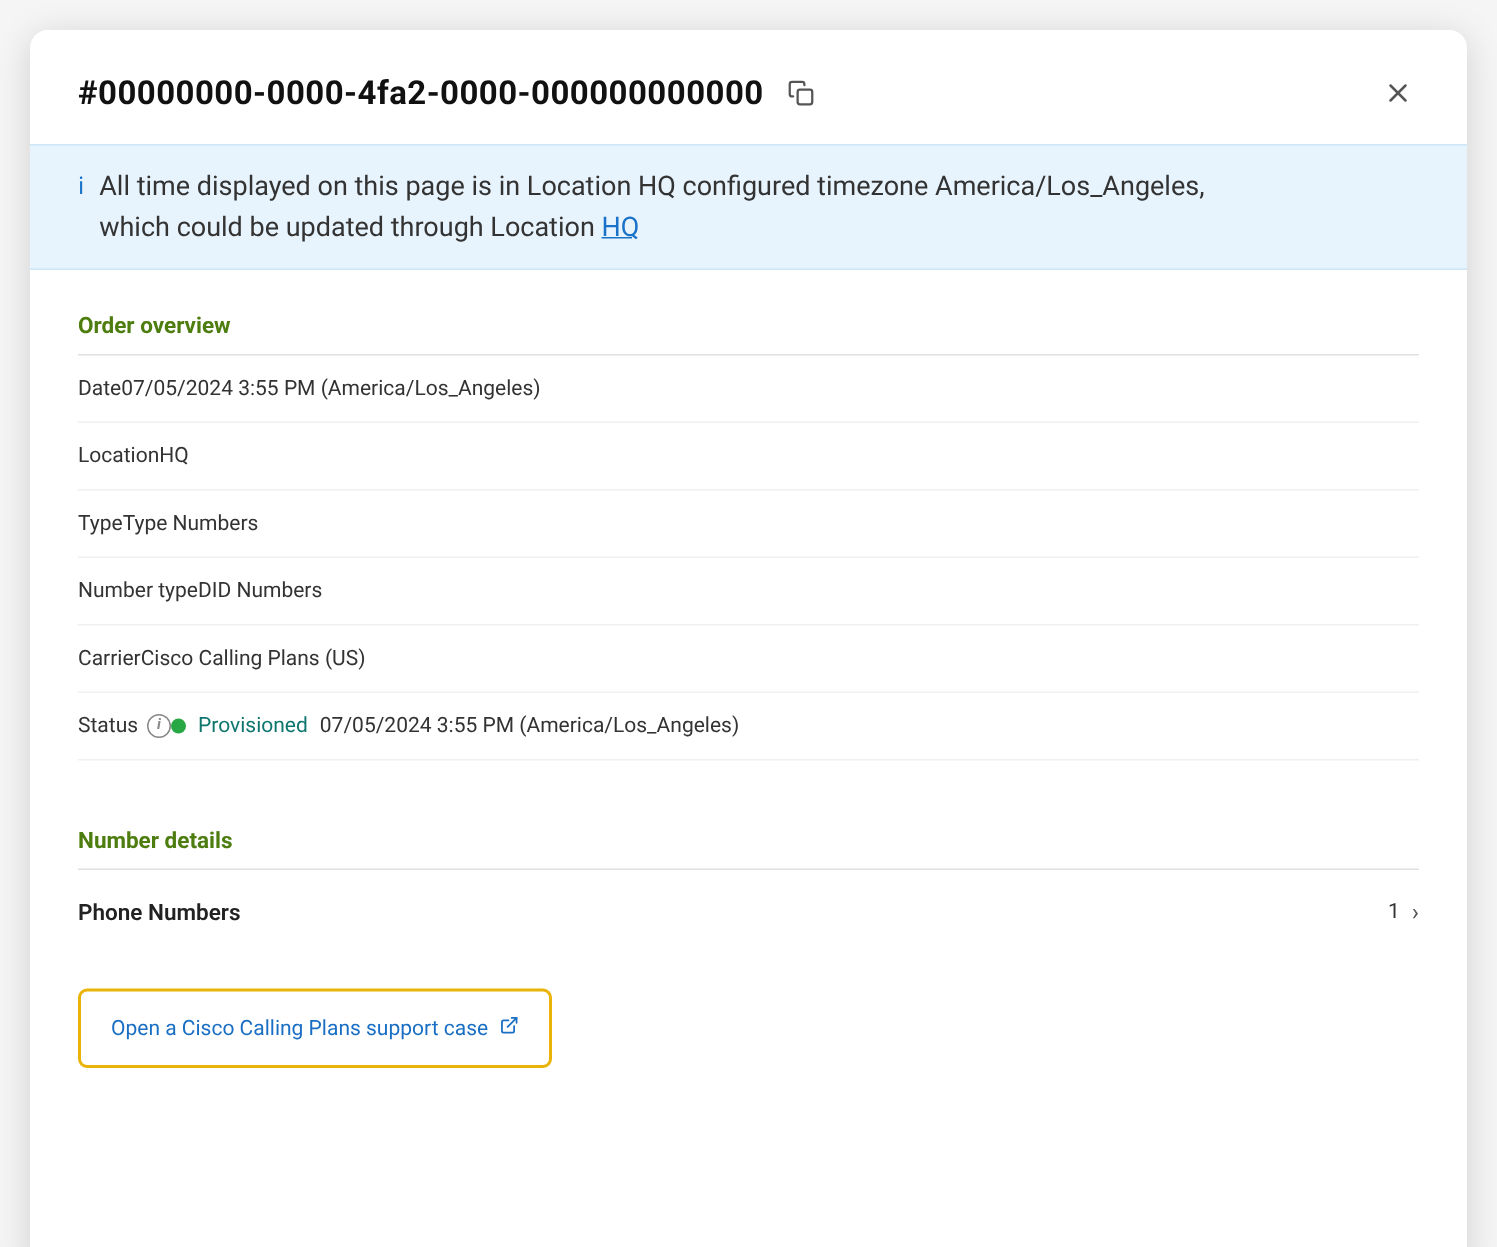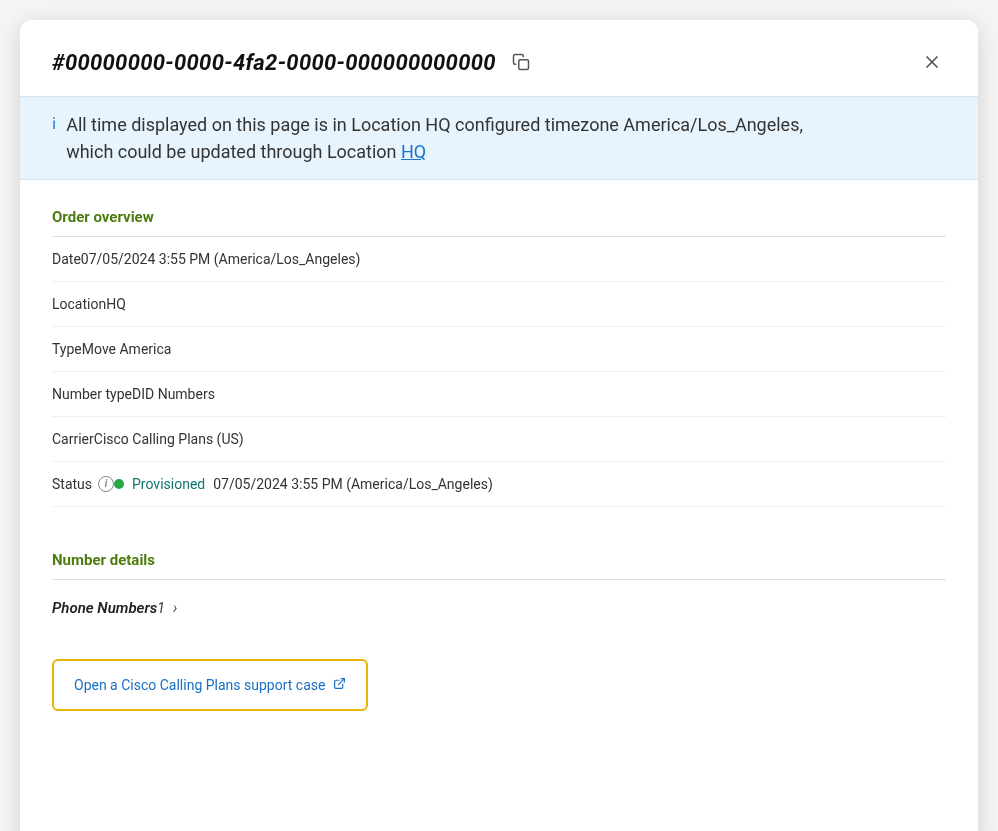--- a/index.html
+++ b/index.html
@@ -27,21 +27,20 @@
       position: relative;
       padding: 0;
       overflow: hidden;
     }
 
     .modal-header {
       display: flex;
       align-items: center;
       justify-content: space-between;
       padding: 28px 32px 20px 32px;
-      font-style: italic;
     }
 
     .modal-title-row {
       display: flex;
       align-items: center;
       gap: 12px;
     }
 
     .modal-title {
       font-size: 22px;
@@ -179,23 +178,23 @@
     }
 
     .status-datetime {
       font-size: 14px;
       color: #333;
     }
 
     .phone-numbers-row {
       display: flex;
       align-items: center;
+      justify-content: space-between;
       padding: 18px 0;
       cursor: pointer;
-      font-style: italic;
     }
 
     .phone-numbers-label {
       font-size: 15px;
       font-weight: 600;
       color: #222;
     }
 
     .phone-numbers-right {
       display: flex;
@@ -287,21 +286,21 @@
       <span class="detail-value">07/05/2024 3:55 PM (America/Los_Angeles)</span>
     </div>
 
     <div class="detail-row">
       <span class="detail-label">Location</span>
       <span class="detail-value">HQ</span>
     </div>
 
     <div class="detail-row">
       <span class="detail-label">Type</span>
-      <span class="detail-value">Move America</span>
+      <span class="detail-value">Type Numbers</span>
     </div>
 
     <div class="detail-row">
       <span class="detail-label">Number type</span>
       <span class="detail-value">DID Numbers</span>
     </div>
 
     <div class="detail-row">
       <span class="detail-label">Carrier</span>
       <span class="detail-value">Cisco Calling Plans (US)</span>

